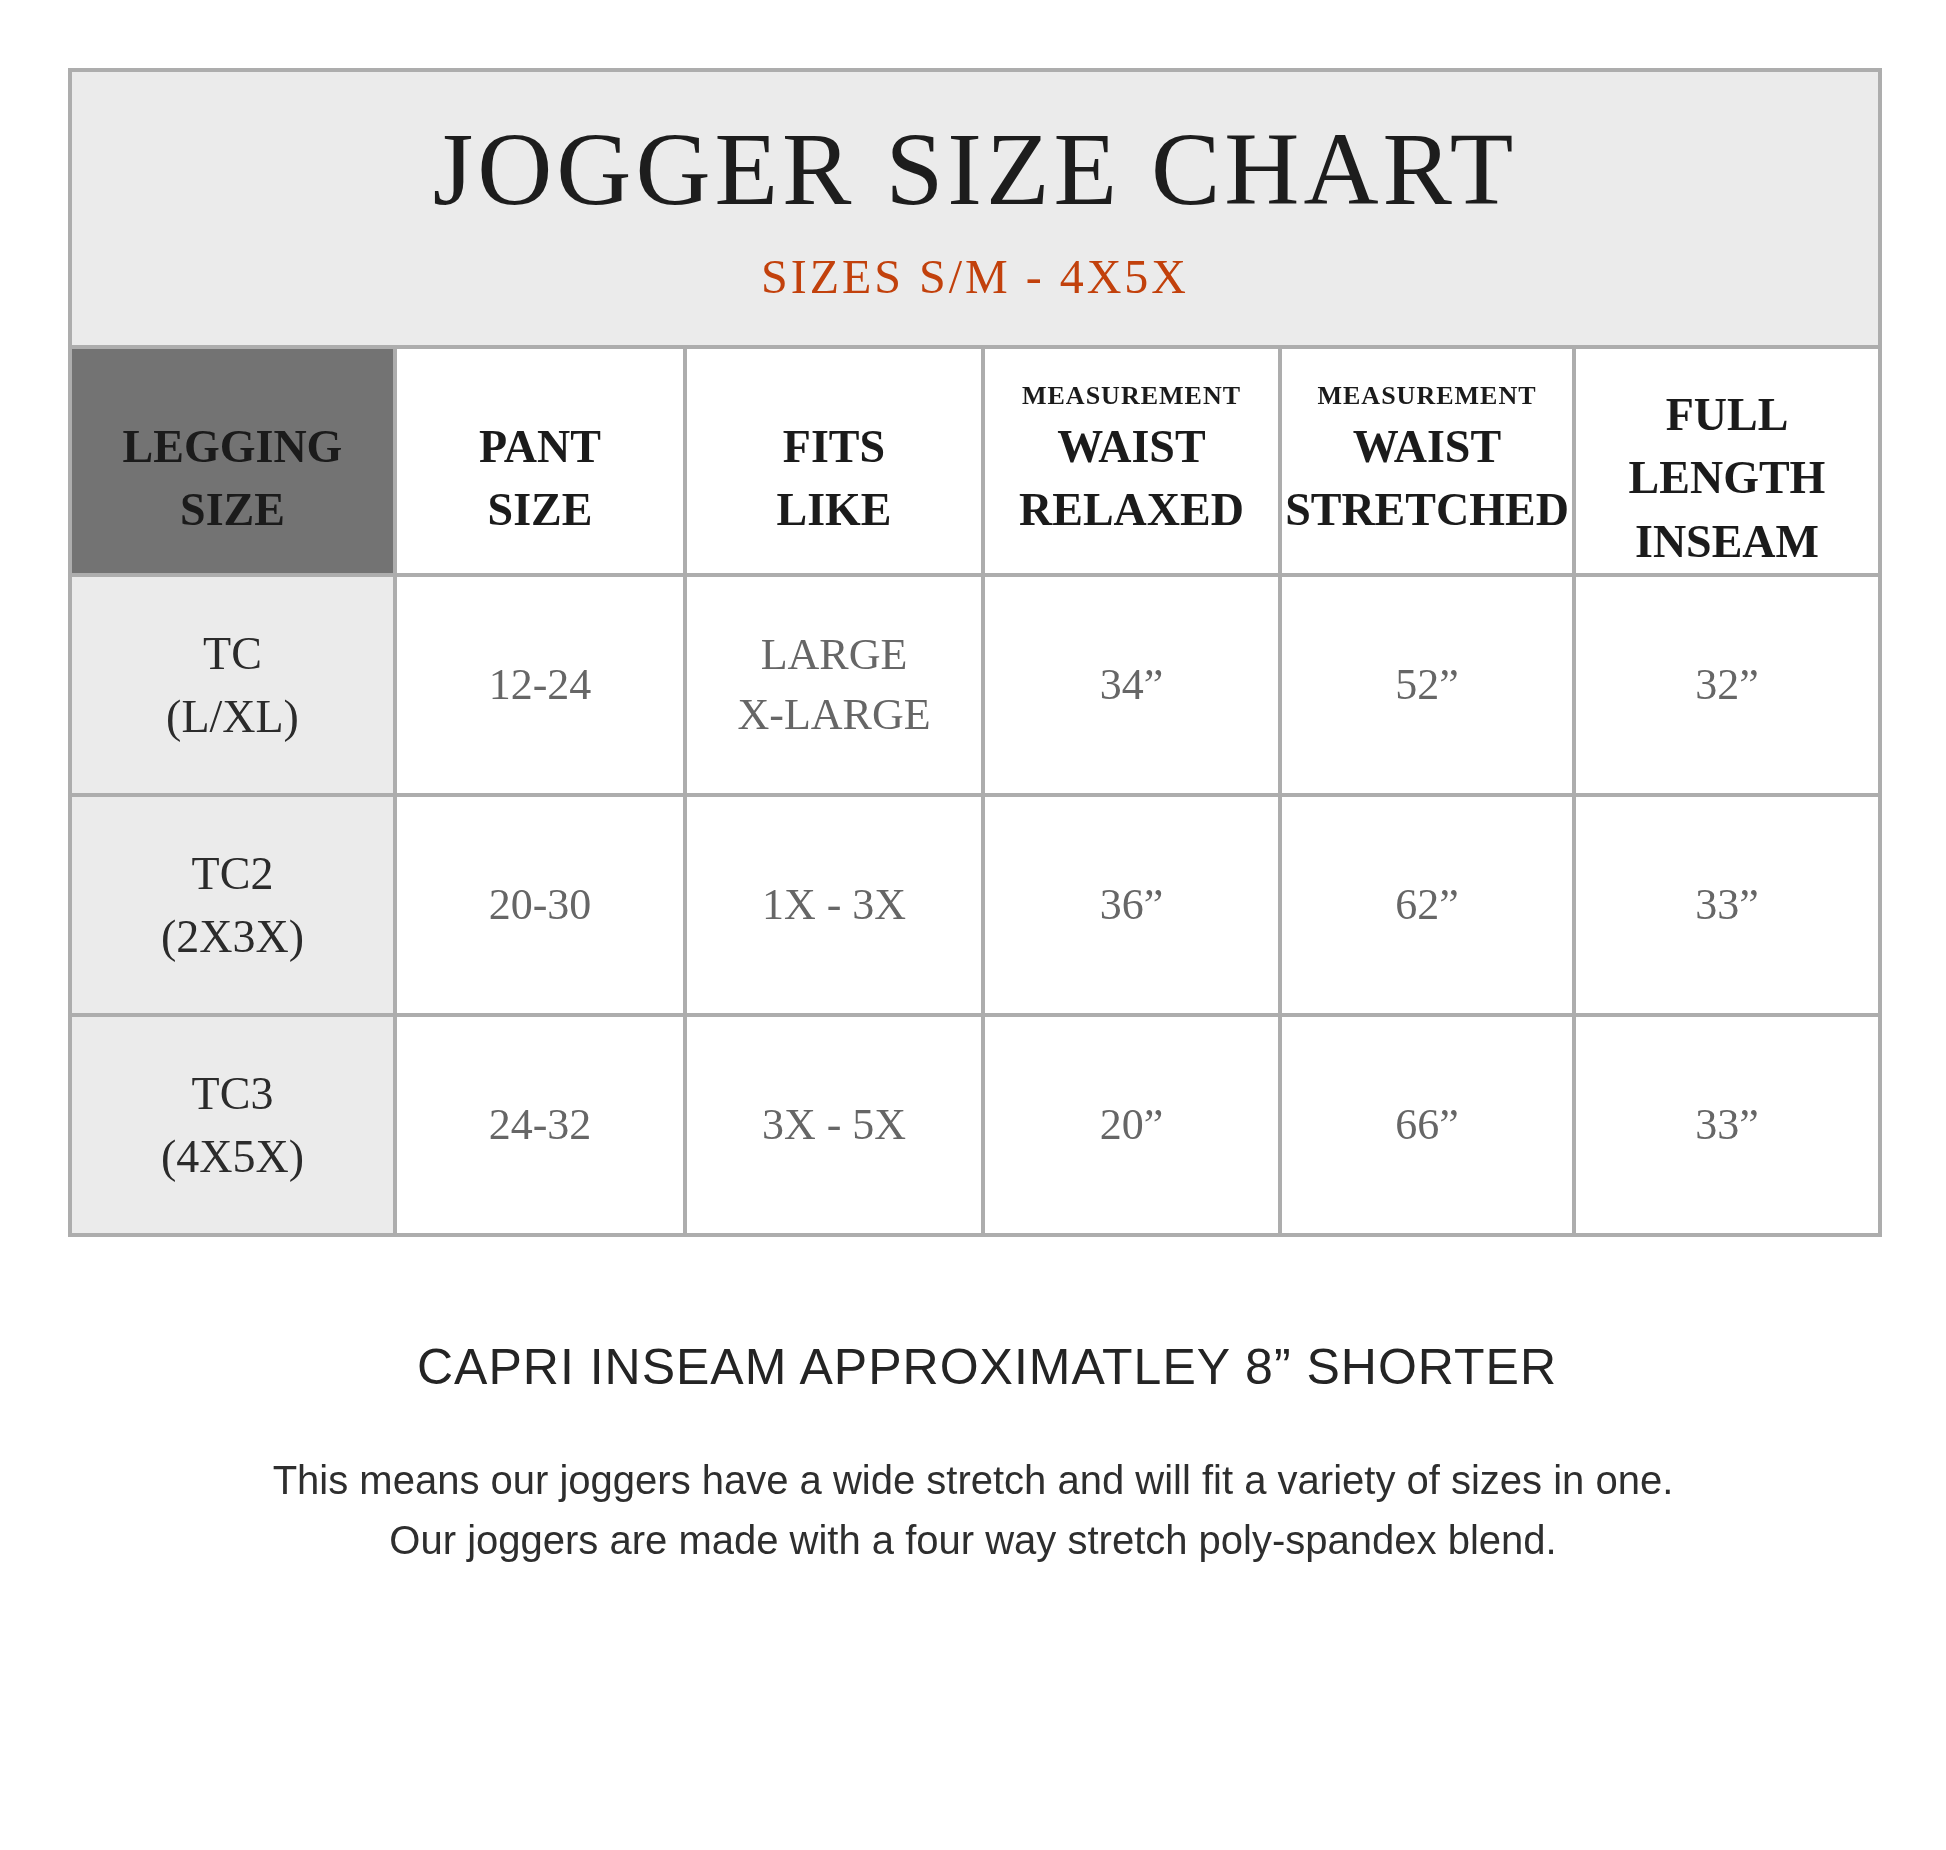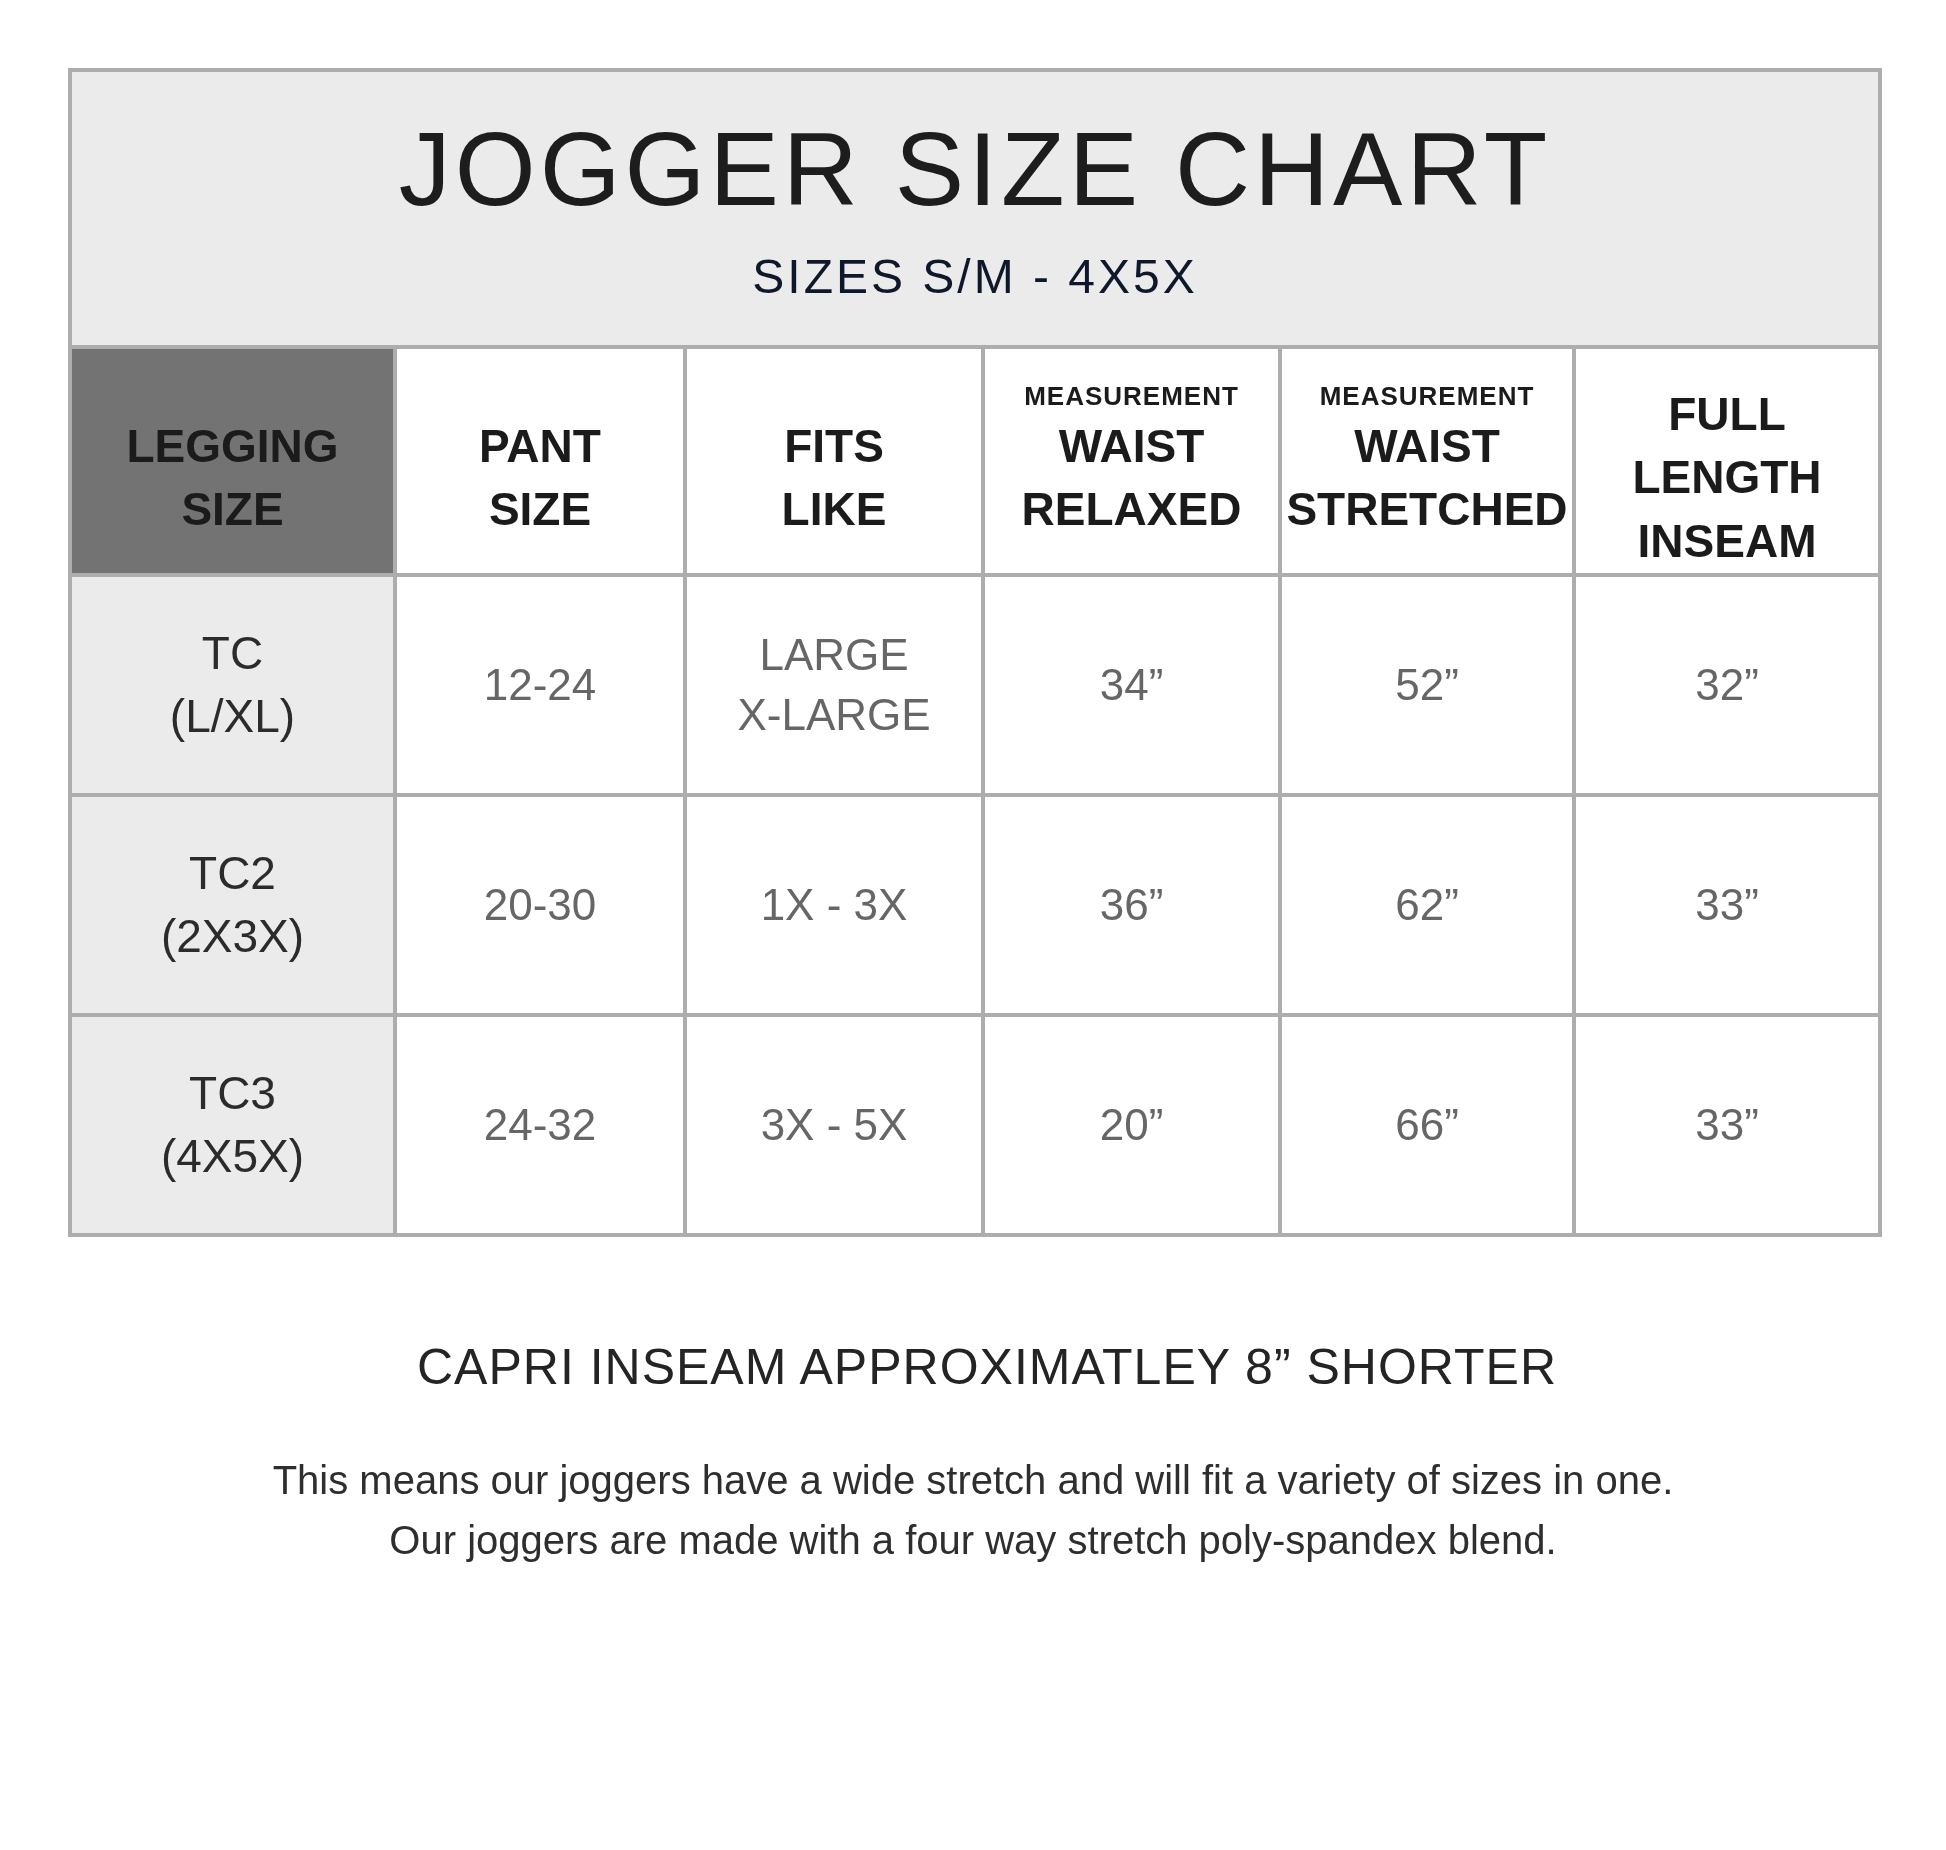--- a/index.html
+++ b/index.html
@@ -19,20 +19,21 @@
     height: 1850px;
     background: #ffffff;
     overflow: hidden;
   }
 
   table.size-chart {
     border-collapse: collapse;
     table-layout: fixed;
     margin: 68px 0 0 68px;
     width: 1810px;
+    font-family: Liberation Serif, serif;
   }
   table.size-chart th,
   table.size-chart td {
     border: 4px solid #adadad;
     text-align: center;
     vertical-align: middle;
     padding: 0;
   }
 
   
@@ -41,21 +42,21 @@
   .chart-title {
     font-size: 104px;
     font-weight: 400;
     color: #1d1d1d;
     letter-spacing: 4px;
     line-height: 1;
   }
   .chart-subtitle {
     font-size: 48px;
     font-weight: 400;
-    color: #0f172a;
+    color: #c2410c;
     letter-spacing: 3px;
     line-height: 1;
     margin-top: 32px;
   }
 
   
   tr.head-row { height: 220px; }
   tr.head-row th {
     position: relative;
     background: #ffffff;

